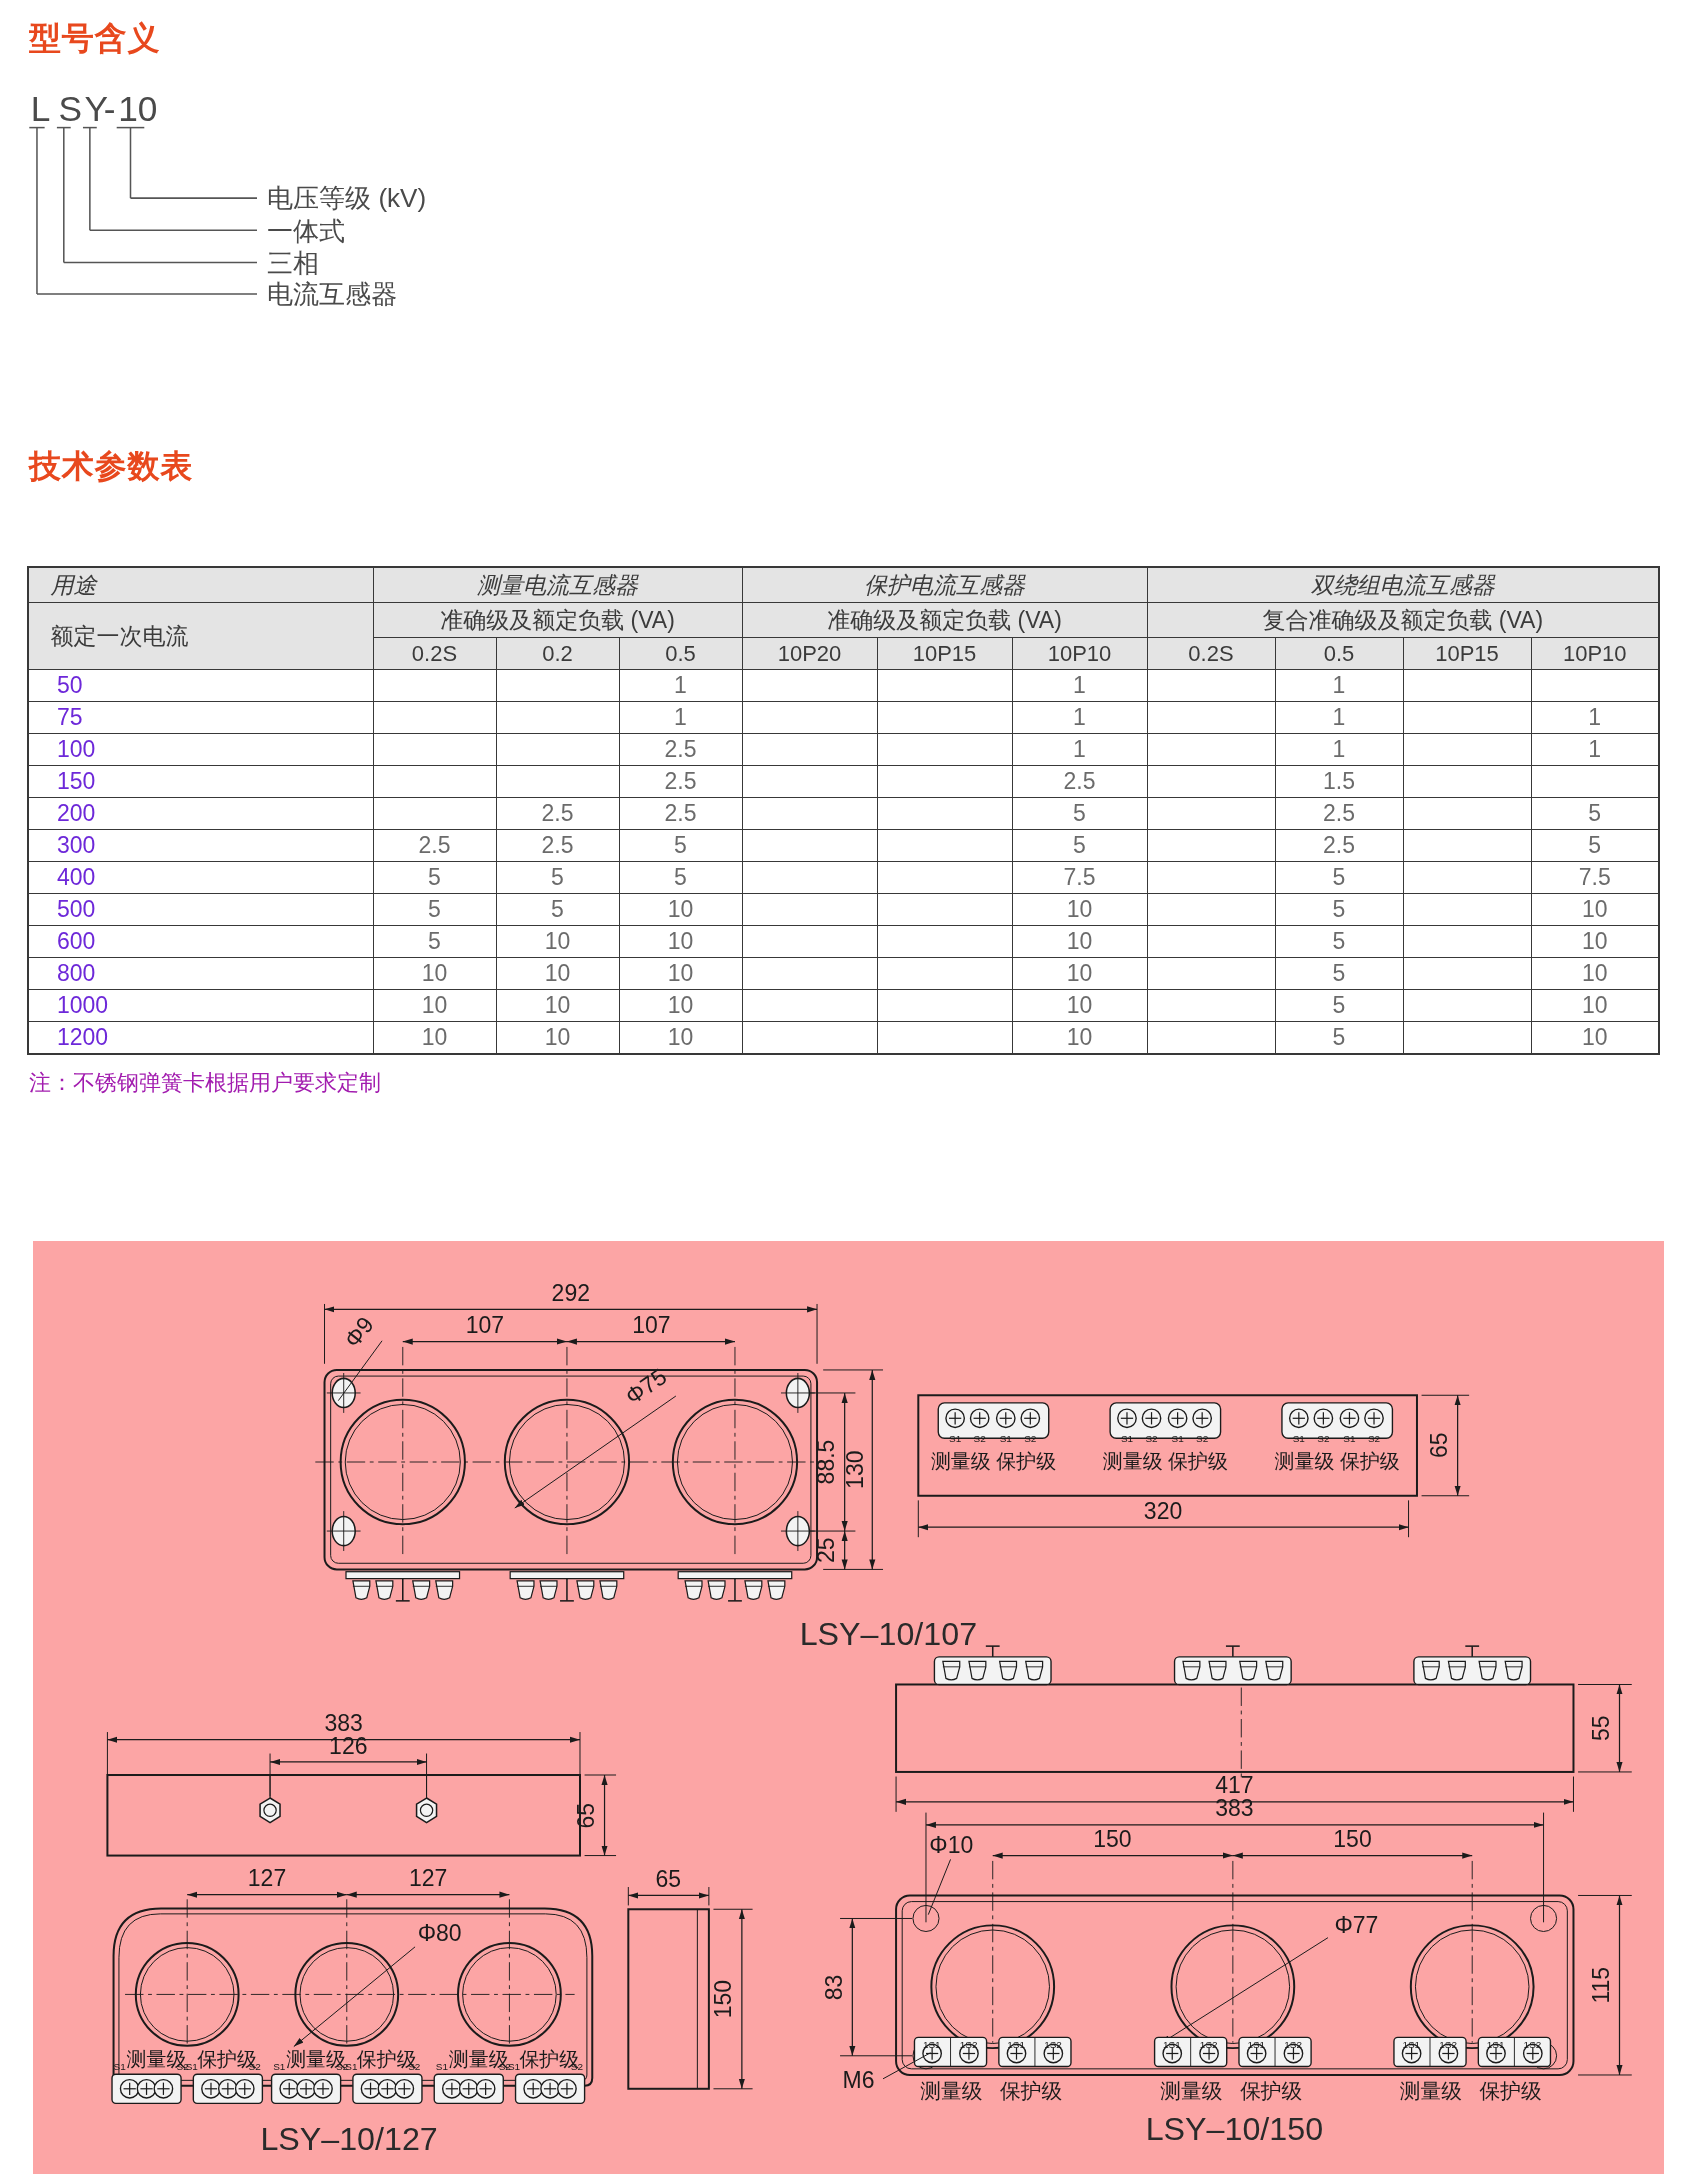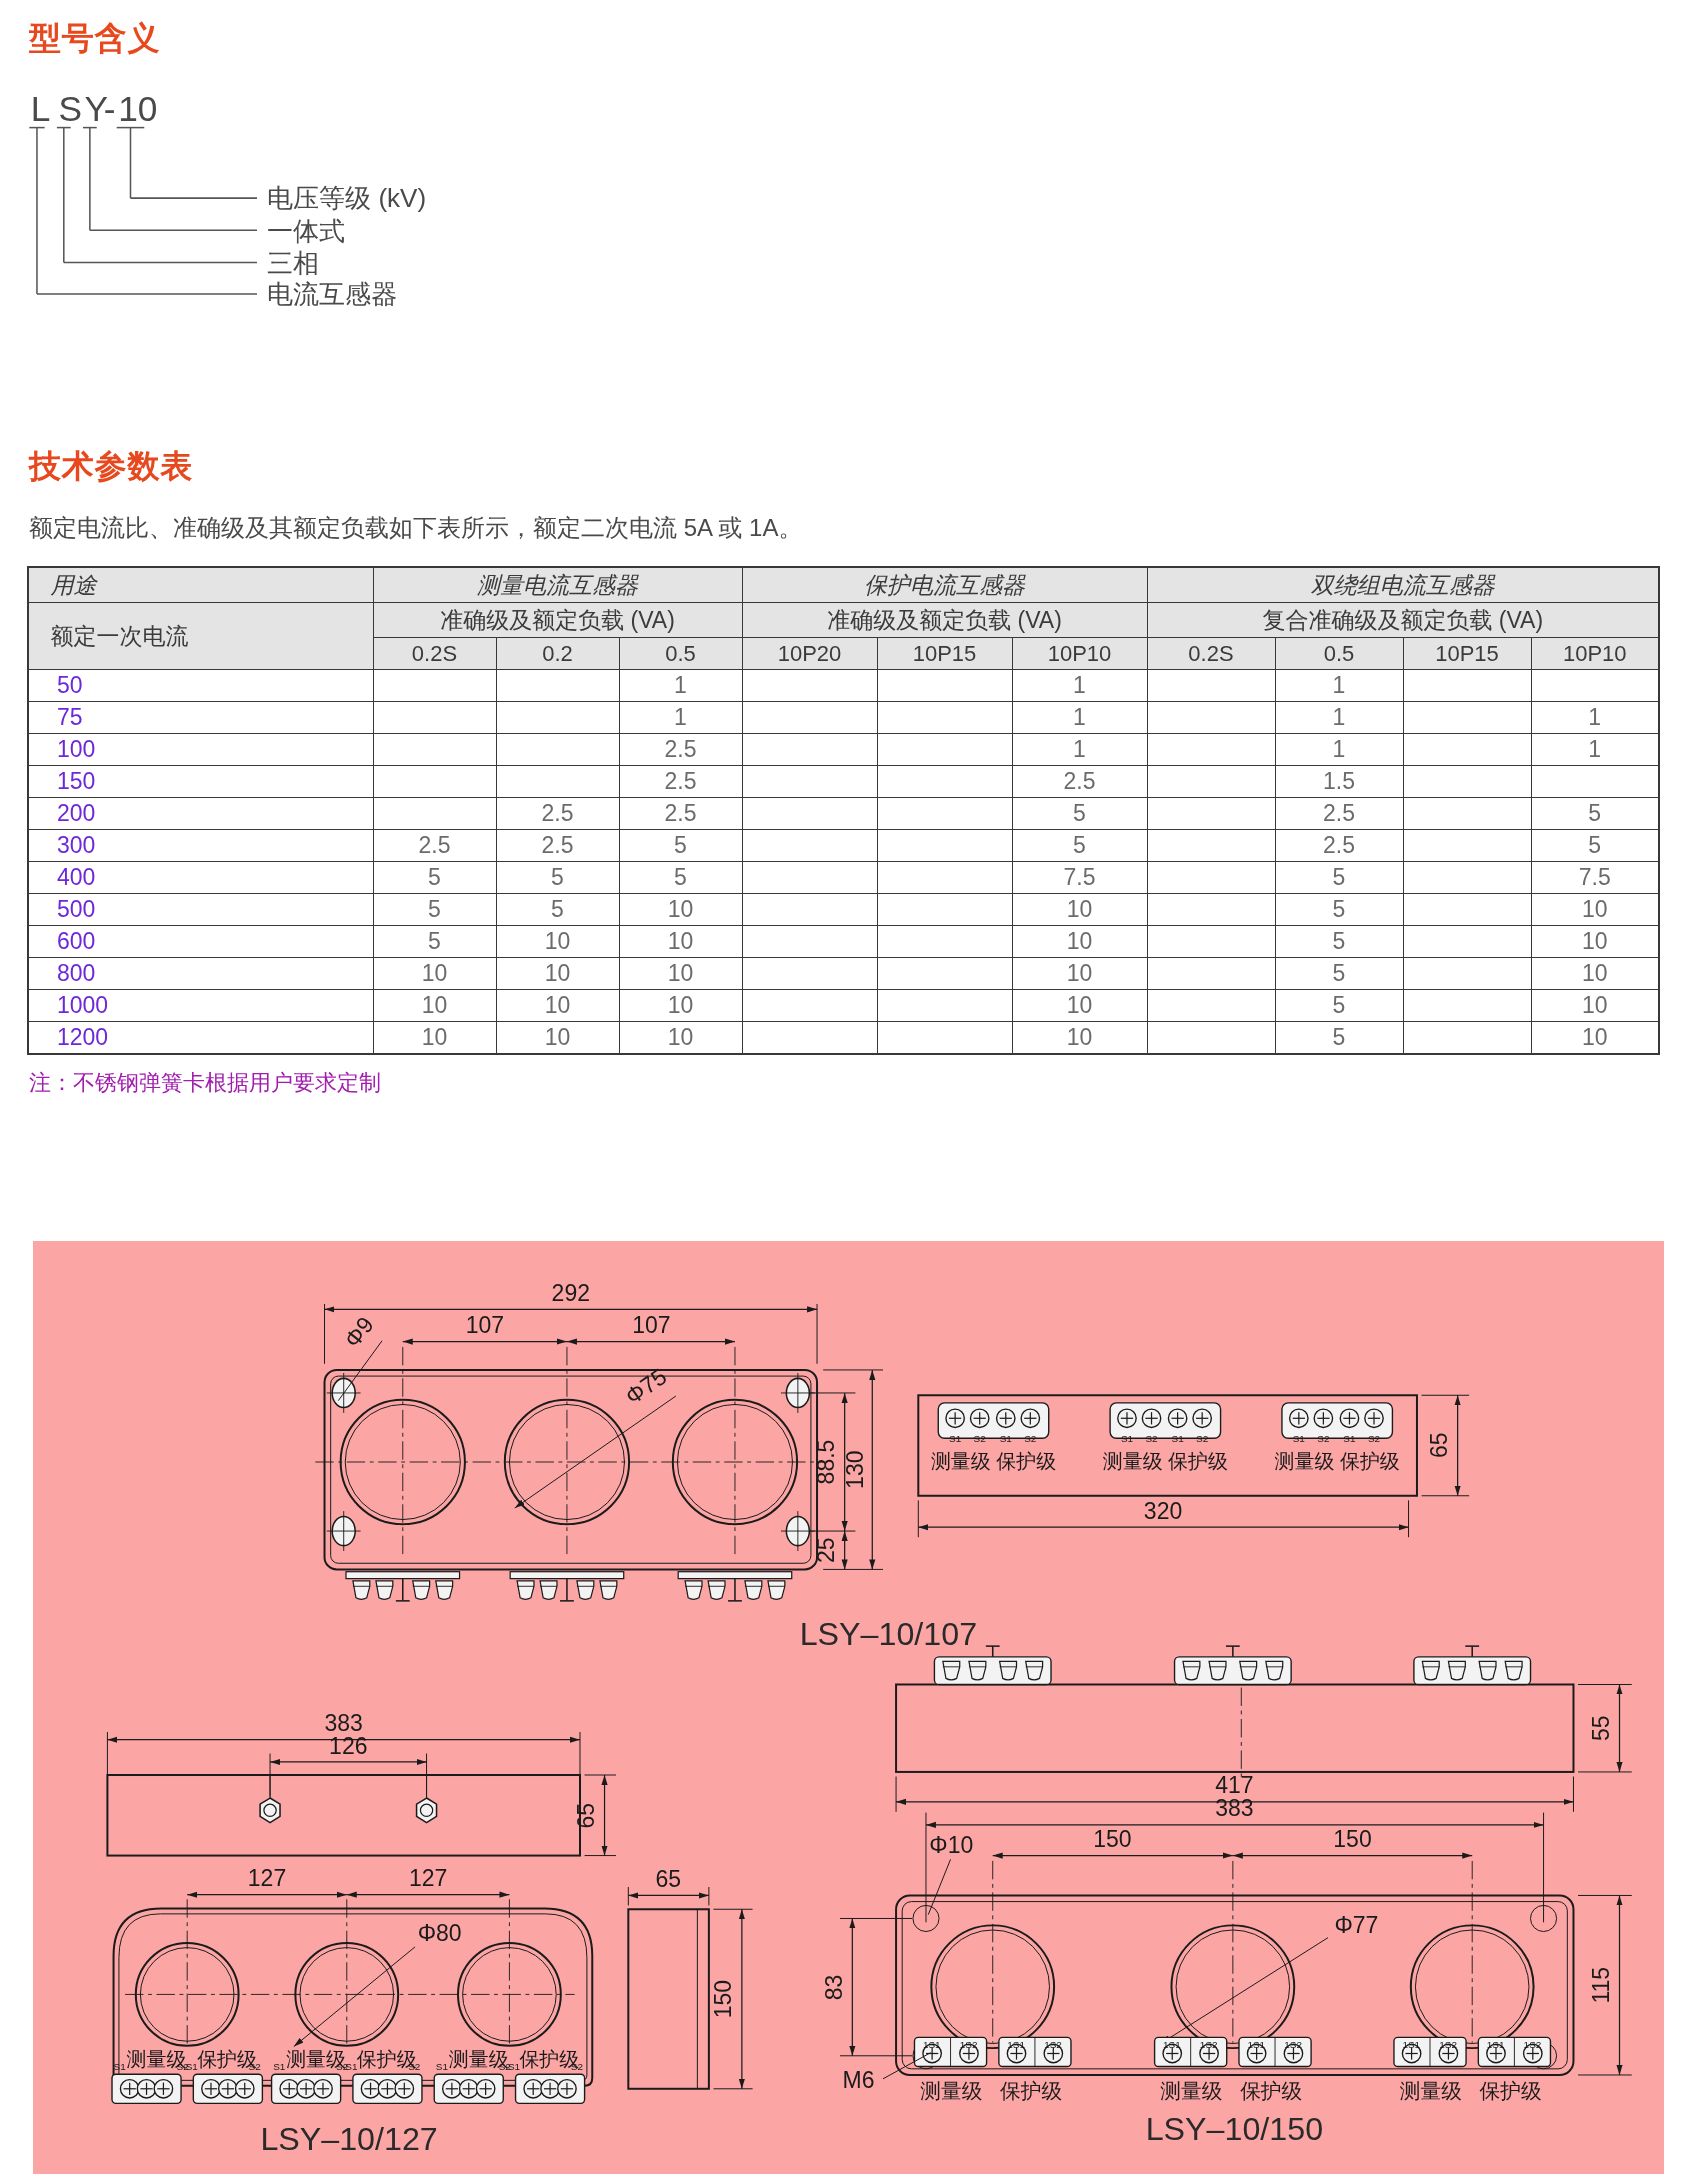--- a/index.html
+++ b/index.html
@@ -63,21 +63,20 @@
       <line class="dln" x1="53" y1="242" x2="305" y2="242"></line>
       <line class="dln" x1="18" y1="283" x2="305" y2="283"></line>
     </g>
     <text class="mlabel" x="318" y="170">电压等级 (kV)</text>
     <text class="mlabel" x="318" y="212">一体式</text>
     <text class="mlabel" x="318" y="254">三相</text>
     <text class="mlabel" x="318" y="295">电流互感器</text>
   </svg>
 
   <h1 class="sec-title t2">技术参数表</h1>
-  <p class="intro">额定电流比、准确级及其额定负载如下表所示，额定二次电流 5A 或 1A。</p>
 
   <table class="spec">
     <colgroup>
       <col style="width:345px">
       <col style="width:123px">
         <col style="width:123px">
         <col style="width:123px">
       <col style="width:135px">
         <col style="width:135px">
         <col style="width:135px">

